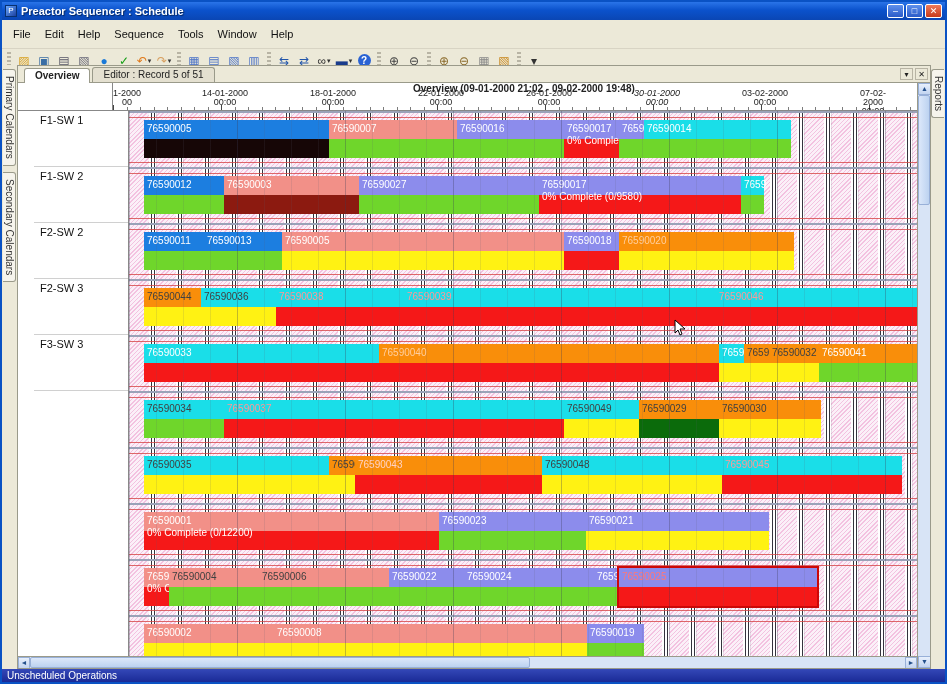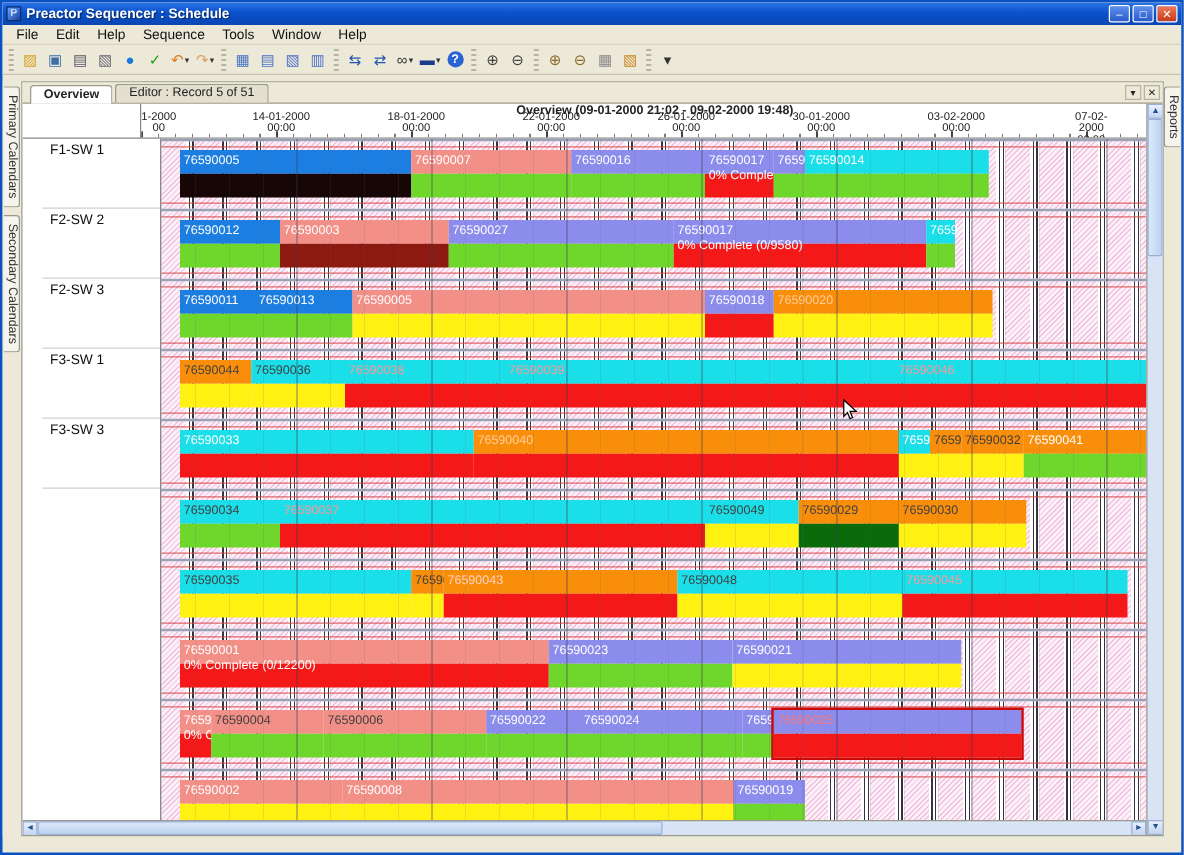--- a/index.html
+++ b/index.html
@@ -13,21 +13,21 @@
   .app-icon { width:12px; height:12px; background:linear-gradient(135deg,#6aa8ff,#1a3f9e);
     border:1px solid #08306e; margin-right:4px; font-size:8px; color:#fff; text-align:center; line-height:10px; }
   .title-text { font-size:11px; font-weight:bold; flex:1;
     text-shadow:1px 1px 1px rgba(0,0,0,.5); white-space:nowrap; }
   .winbtn { width:17px; height:14px; margin-left:2px; border:1px solid #fff; border-radius:2px;
     font-size:9px; line-height:12px; text-align:center; color:#fff;
     background:linear-gradient(180deg,#5f90ec,#2a5bc8); }
   .winbtn.close { background:linear-gradient(180deg,#ee7a5a,#c83a1a); }
 
   
-  .menubar { height:16px; display:flex; align-items:center; background:#ece9d8;
+  .menubar { height:29px; display:flex; align-items:center; background:#ece9d8;
     border-bottom:1px solid #d8d4c4; padding-left:4px; }
   .menu-item { font-size:11px; padding:0 7px; color:#111; }
 
   
   .toolbar { height:24px; display:flex; align-items:center; background:#ece9d8;
     border-bottom:1px solid #c8c4b4; padding-left:2px; }
   .grip { width:4px; height:18px; margin:0 3px;
     background:repeating-linear-gradient(180deg,#b8b4a4 0 2px,transparent 2px 4px); }
   .tb { height:20px; min-width:20px; display:flex; align-items:center; justify-content:center;
     border:1px solid transparent; border-radius:2px; font-size:12px; background:transparent; }
@@ -266,41 +266,41 @@
                   <div class="t-t">00:00</div>
                 </div>
                 <div class="tick centered" style="left: 328px;">
                   <div class="t-d">22-01-2000</div>
                   <div class="t-t">00:00</div>
                 </div>
                 <div class="tick centered" style="left: 436px;">
                   <div class="t-d">26-01-2000</div>
                   <div class="t-t">00:00</div>
                 </div>
-                <div class="tick centered" style="left: 544px;">
+                <div class="tick centered" style="left: 544px; font-style: italic;">
                   <div class="t-d">30-01-2000</div>
                   <div class="t-t">00:00</div>
                 </div>
                 <div class="tick centered" style="left: 652px;">
                   <div class="t-d">03-02-2000</div>
                   <div class="t-t">00:00</div>
                 </div>
                 <div class="tick centered" style="left: 760px;">
                   <div class="t-d">07-02-2000</div>
                   <div class="t-t">00:00</div>
                 </div>
               </div>
           </div>
 
           <div class="chart-body">
             <div class="res-col" id="res-col">
                 <div class="res-cell">F1-SW 1</div>
+                <div class="res-cell">F1-SW 2</div>
                 <div class="res-cell">F2-SW 2</div>
                 <div class="res-cell">F2-SW 3</div>
-                <div class="res-cell">F3-SW 1</div>
                 <div class="res-cell">F3-SW 3</div>
               </div>
             <div class="chart-area" id="chart-area">
 
             <div class="row">
                   <div class="bar" style="left: 15px; width: 185px;">
                     <div class="bar-top" style="background: rgb(28, 126, 224);"></div>
                     <div class="bar-bot" style="background: rgb(22, 6, 6);"></div>
                     <div class="bar-label" style="color: rgb(255, 255, 255);">76590005</div>
                   </div>
@@ -590,13 +590,16 @@
         <div class="v-scroll">
           <div class="sbtn">▲</div>
           <div class="v-thumb"></div>
           <div class="v-track"></div>
           <div class="sbtn">▼</div>
         </div>
       </div>
     </div>
   </div>
 
+  <div class="statusbar">
+    <span>Unscheduled Operations</span>
+  </div>
 </div>
 
 </body></html>

